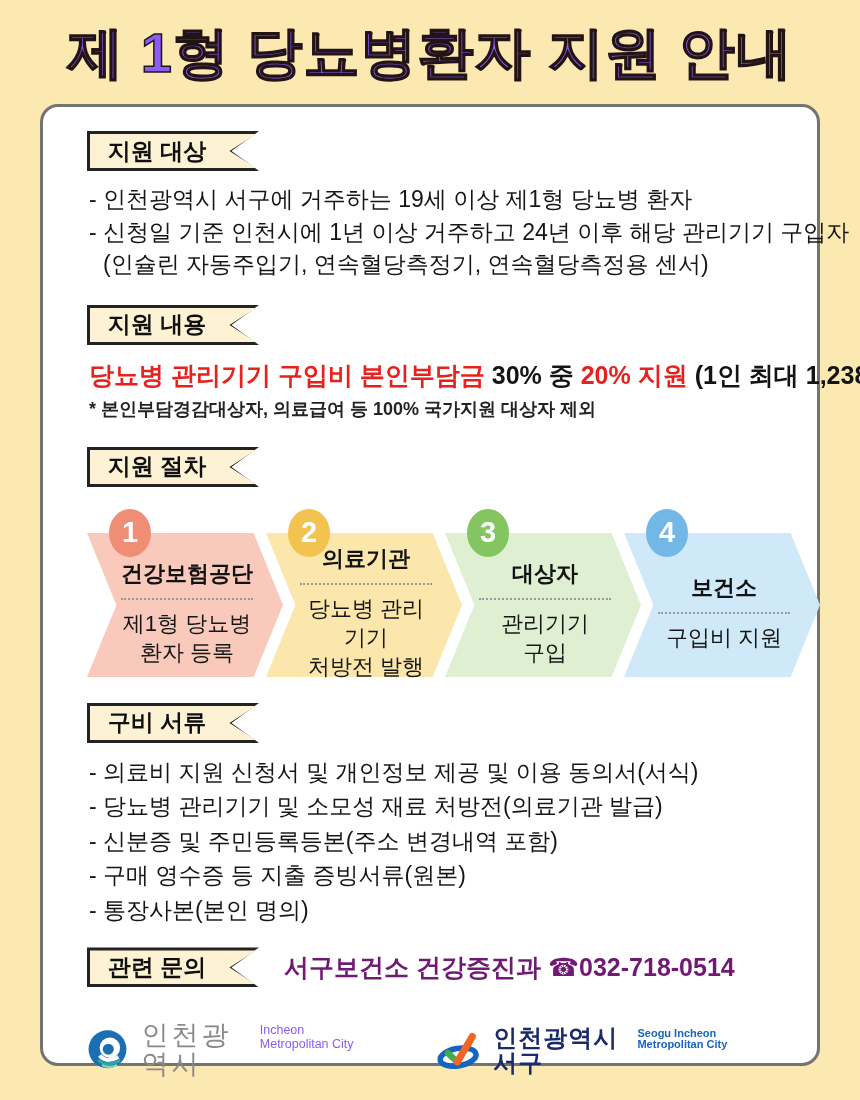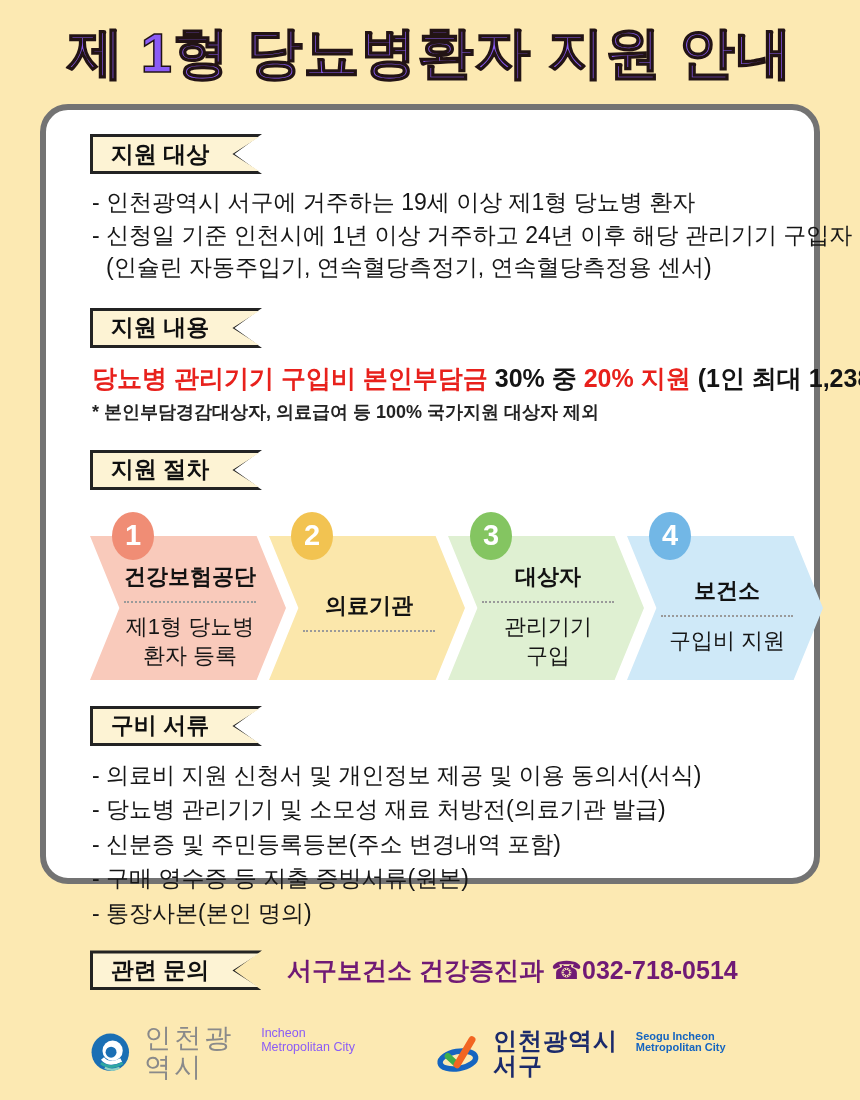--- a/index.html
+++ b/index.html
@@ -16,25 +16,25 @@
     text-align:center;
     font-size:56px;
     font-weight:900;
     letter-spacing:1px;
     color:#8b5cf6;
     -webkit-text-stroke:1.5px #221314;
   }
   
   .card{
     box-sizing:border-box;
-    width:780px;height:780px;
+    width:780px;height:962px;
     margin:12px auto 0;
     background:#ffffff;
-    border:6px solid #737373;
-    border-radius:28px;
+    border:3px solid #737373;
+    border-radius:18px;
     padding:24px 44px 0 44px;
     position:relative;
   }
   
   .badge{position:relative;width:172px;height:40px;flex:0 0 auto;}
   .badge .bd-border{position:absolute;inset:0;background:#232323;
     clip-path:polygon(0 0,100% 0,84% 50%,100% 100%,0 100%);}
   .badge .bd-fill{position:absolute;inset:3px;background:#fdf3d4;
     clip-path:polygon(0 0,100% 0,84% 50%,100% 100%,0 100%);}
   .badge .bd-label{position:absolute;inset:0;display:flex;align-items:center;justify-content:center;
@@ -128,20 +128,24 @@
           <div>환자 등록</div>
         </div>
       </div>
     </div>
     <div class="step step2">
       <div class="chev"></div>
       <div class="num">2</div>
       <div class="step-content">
         <div class="step-org">의료기관</div>
         <div class="step-divider"></div>
+        <div class="step-desc">
+          <div>당뇨병 관리기기</div>
+          <div>처방전 발행</div>
+        </div>
       </div>
     </div>
     <div class="step step3">
       <div class="chev"></div>
       <div class="num">3</div>
       <div class="step-content">
         <div class="step-org">대상자</div>
         <div class="step-divider"></div>
         <div class="step-desc">
           <div>관리기기</div>

